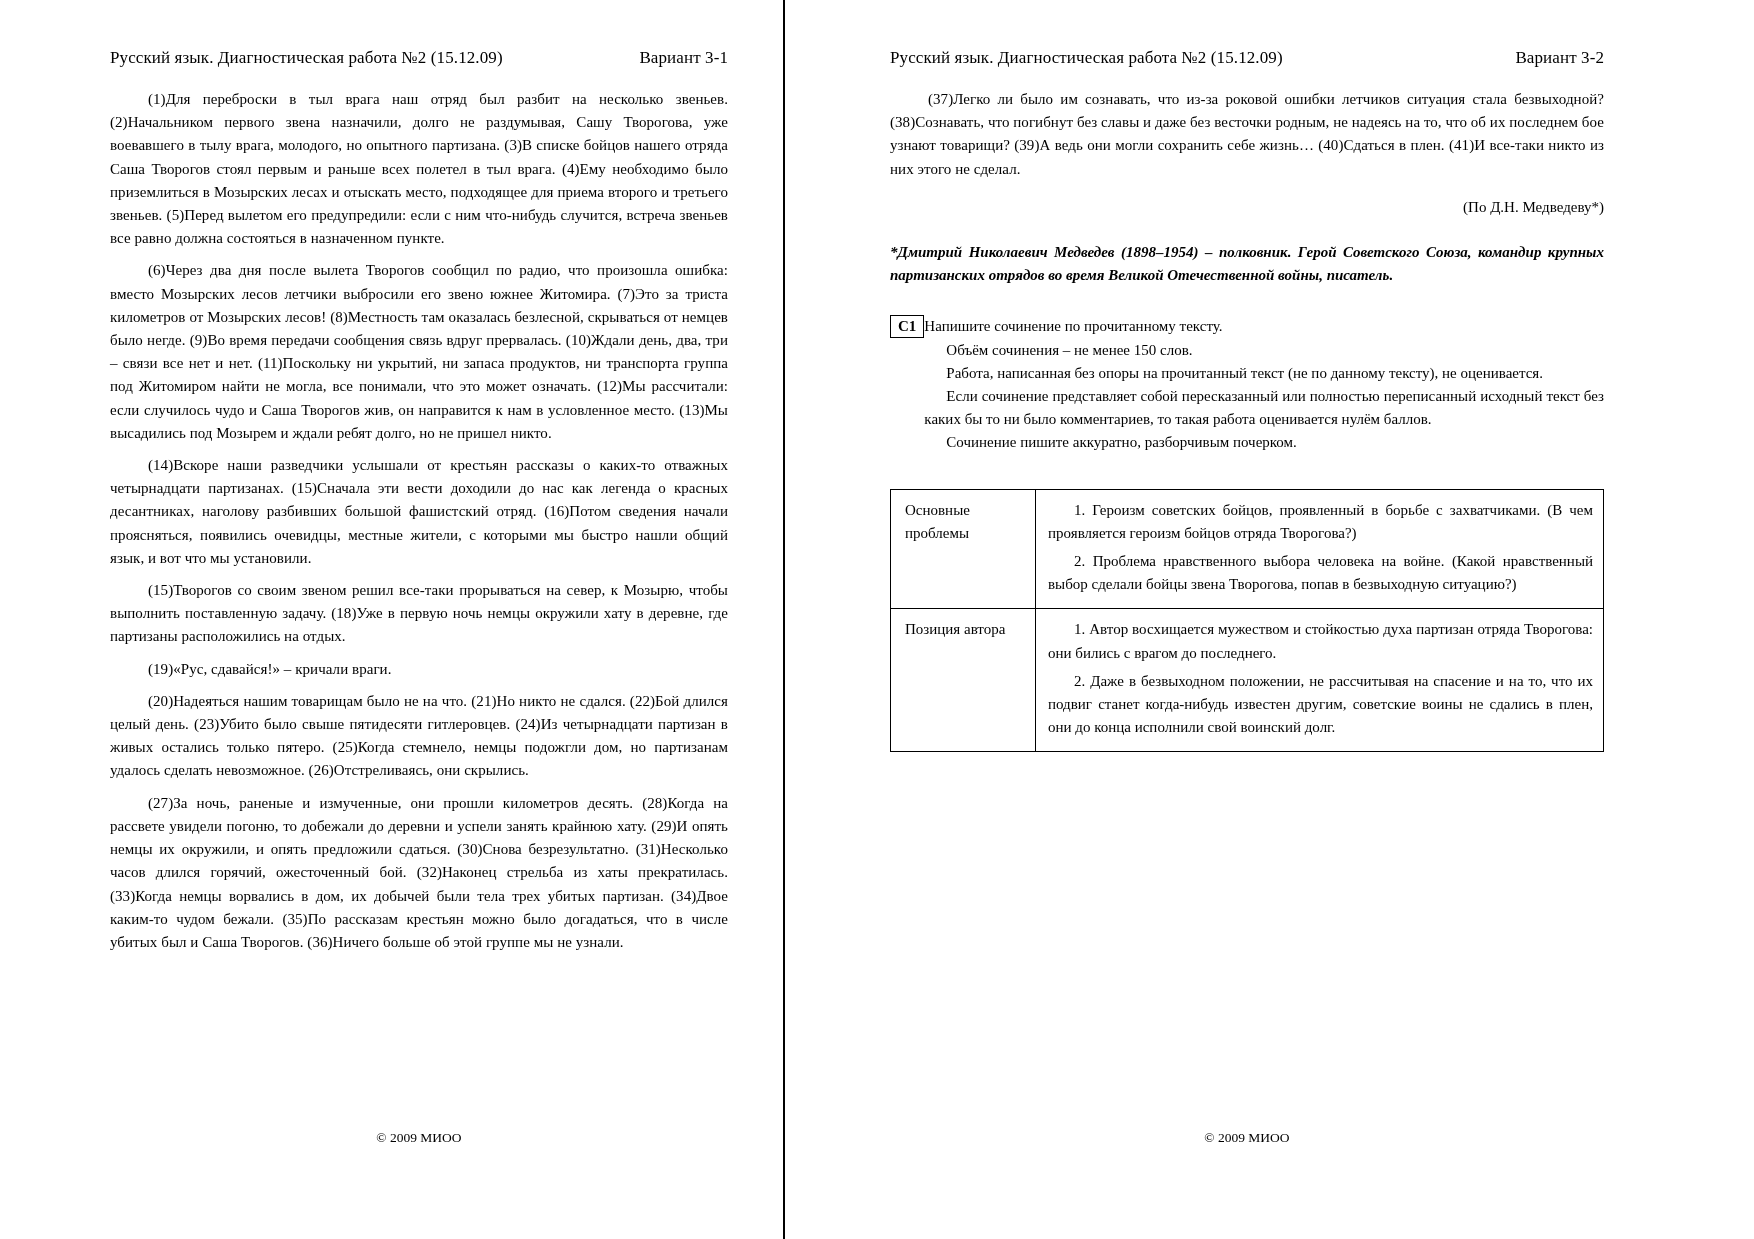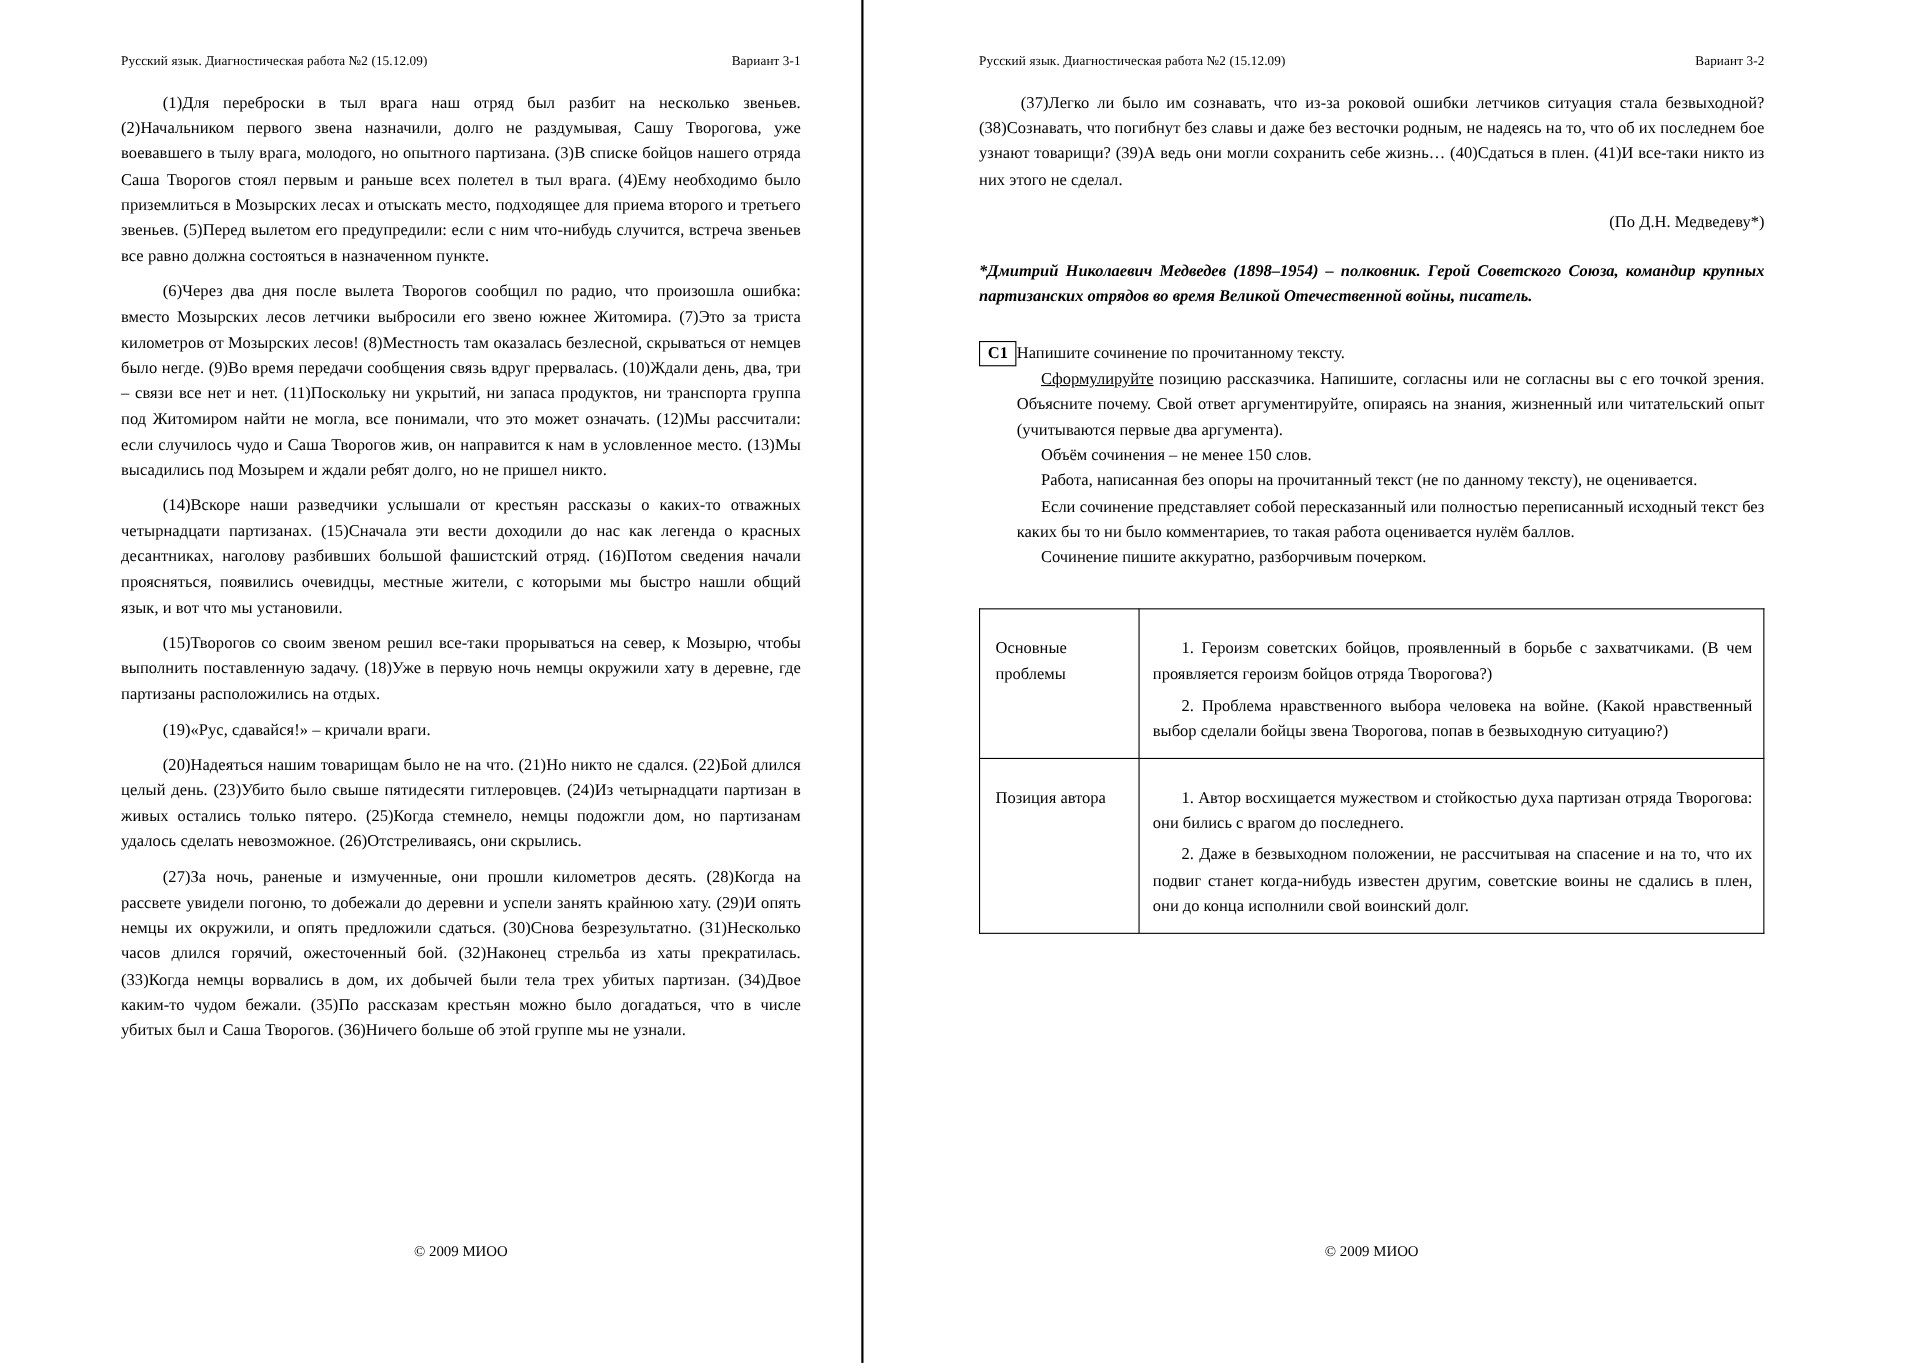--- a/index.html
+++ b/index.html
@@ -35,21 +35,21 @@
     padding: 48px 150px 0 105px;
   }
   .page-inner {
     position: relative;
     height: 1140px;
   }
   .running-head {
     display: flex;
     justify-content: space-between;
     align-items: baseline;
-    font-size: 12px;
+    font-size: 17px;
     margin-bottom: 20px;
     letter-spacing: 0.1px;
   }
   .running-head .rh-title { white-space: nowrap; }
   .running-head .rh-variant { white-space: nowrap; }
 
   p.body-par {
     margin: 0 0 0 0;
     text-align: justify;
     text-indent: 38px;
@@ -107,21 +107,21 @@
     margin-top: 34px;
     border-collapse: collapse;
     width: 100%;
     table-layout: fixed;
   }
   table.problems td {
     border: 1.2px solid #000;
     vertical-align: top;
     font-size: 15px;
     line-height: 23.2px;
-    padding: 25px 10px 12px 12px;
+    padding: 9px 10px 12px 12px;
   }
   table.problems td.label {
     width: 120px;
     padding-left: 14px;
   }
   table.problems td.content p {
     margin: 0;
     text-align: justify;
     text-indent: 26px;
   }
@@ -176,21 +176,20 @@
       <p class="body-par">(37)Легко ли было им сознавать, что из-за роковой ошибки летчиков ситуация стала безвыходной? (38)Сознавать, что погибнут без славы и даже без весточки родным, не надеясь на то, что об их последнем бое узнают товарищи? (39)А ведь они могли сохранить себе жизнь… (40)Сдаться в плен. (41)И все-таки никто из них этого не сделал.</p>
 
       <div class="attribution">(По Д.Н. Медведеву*)</div>
 
       <div class="footnote">*Дмитрий Николаевич Медведев (1898–1954) – полковник. Герой Советского Союза, командир крупных партизанских отрядов во время Великой Отечественной войны, писатель.</div>
 
       <div class="task-block">
         <div class="task-code">C1</div>
         <div class="task-body">
           <p>Напишите сочинение по прочитанному тексту.</p>
-          <p class="indent"><span class="u">Сформулируйте</span><span> позицию рассказчика. Напишите, согласны или не согласны вы с его точкой зрения. Объясните почему. Свой ответ аргументируйте, опираясь на знания, жизненный или читательский опыт (учитываются первые два аргумента).</span></p>
           <p class="indent">Объём сочинения – не менее 150 слов.</p>
           <p class="indent">Работа, написанная без опоры на прочитанный текст (не по данному тексту), не оценивается.</p>
           <p class="indent">Если сочинение представляет собой пересказанный или полностью переписанный исходный текст без каких бы то ни было комментариев, то такая работа оценивается нулём баллов.</p>
           <p class="indent">Сочинение пишите аккуратно, разборчивым почерком.</p>
         </div>
       </div>
 
       <table class="problems">
         <tbody>
           <tr>

